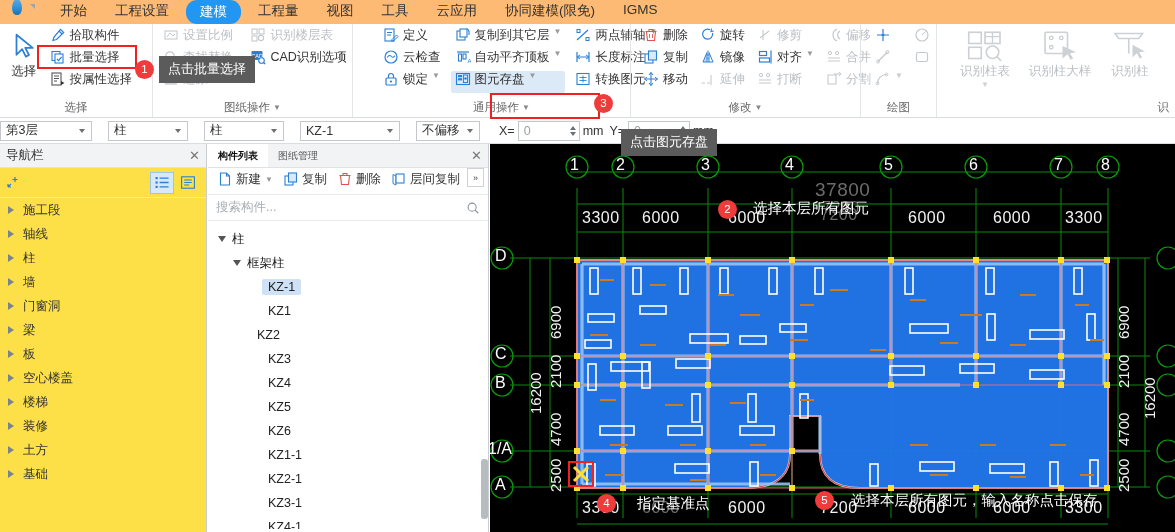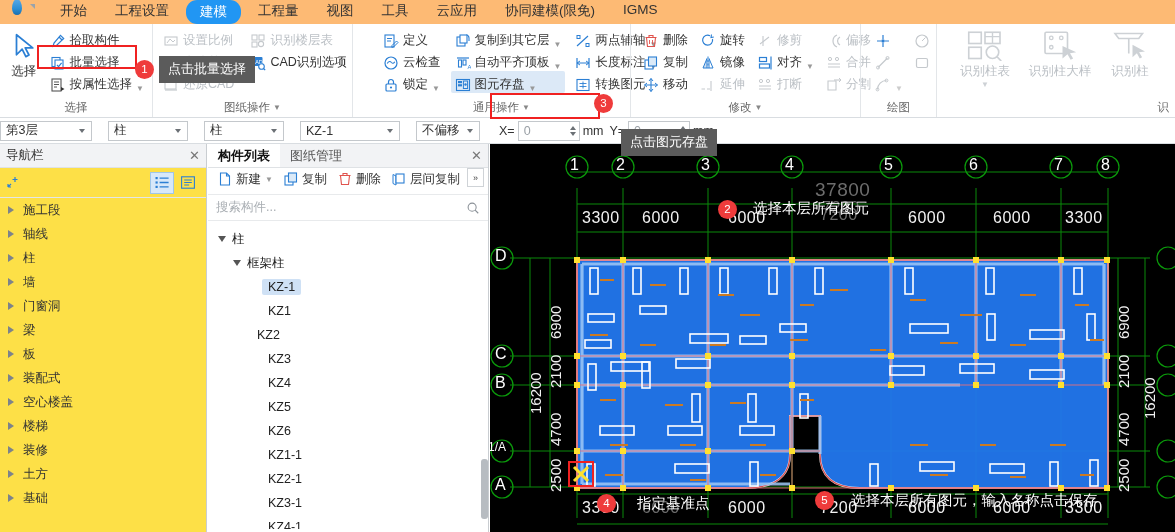--- a/index.html
+++ b/index.html
@@ -50,21 +50,21 @@
   }
   .rgroup + .rgroup { border-left: 1px solid #e3e6e9; }
   .rgroup-body { flex: 1; display: flex; align-items: flex-start; padding-top: 3px; }
   .rgroup-title {
     height: 17px; line-height: 15px; text-align: center; font-size: 11.5px;
     color: #666; white-space: nowrap;
   }
   .rgroup-title .cd { font-size: 8px; color: #888; margin-left: 3px; vertical-align: middle; }
   .rcol { display: flex; flex-direction: column; justify-content: flex-start; }
   .ritem {
-    display: flex; align-items: flex-end; height: 22px; padding: 0 4px;
+    display: flex; align-items: flex-start; height: 22px; padding: 0 4px;
     font-size: 12.5px; color: #333; white-space: nowrap; cursor: default;
   }
   .ritem.dis { color: #bcc1c6; }
   .ritem .lbl { margin-left: 4px; }
   .ritem .cd { font-size: 8px; color: #999; margin-left: 4px; }
   .ritem.dis .cd { color: #ccc; }
   .ico { width: 16px; height: 16px; flex: 0 0 16px; display: block; }
   .bigbtn {
     width: 46px; display: flex; flex-direction: column; align-items: center;
     justify-content: center; padding-top: 4px;
@@ -159,21 +159,21 @@
   
   .cmppanel {
     position: absolute; top: 144px; left: 208px; width: 281px; height: 388px;
     background: #fff; border-right: 1px solid #c9cdd1;
   }
   .cmp-tabs {
     height: 24px; background: #f2f3f5; border-bottom: 1px solid #dfe2e5;
     display: flex; align-items: stretch;
   }
   .cmp-tab {
-    font-size: 13px; color: #555; padding: 0 10px; display: flex;
+    font-size: 10px; color: #555; padding: 0 10px; display: flex;
     align-items: center; cursor: default;
   }
   .cmp-tab.active { background: #fff; color: #111; font-weight: bold; }
   .cmp-toolbar {
     height: 27px; display: flex; align-items: flex-start; padding: 0 4px;
     border-bottom: 1px solid #e8eaec;
   }
   .cmp-tbtn {
     display: flex; align-items: center; font-size: 12.5px; color: #333;
     padding: 0 5px; height: 22px; cursor: default; white-space: nowrap;
@@ -709,24 +709,20 @@
           <i class="tri"></i>
           <span>门窗洞</span>
         </div>
       <div class="navitem">
           <i class="tri"></i>
           <span>梁</span>
         </div>
       <div class="navitem">
           <i class="tri"></i>
           <span>板</span>
-        </div>
-      <div class="navitem">
-          <i class="tri"></i>
-          <span>装配式</span>
         </div>
       <div class="navitem">
           <i class="tri"></i>
           <span>空心楼盖</span>
         </div>
       <div class="navitem">
           <i class="tri"></i>
           <span>楼梯</span>
         </div>
       <div class="navitem">
@@ -1065,21 +1061,21 @@
     <div class="cadtxt" style="left:211px; top:12px; font-size:16px;">3</div>
     <div class="cadtxt" style="left:295px; top:12px; font-size:16px;">4</div>
     <div class="cadtxt" style="left:394px; top:12px; font-size:16px;">5</div>
     <div class="cadtxt" style="left:479px; top:12px; font-size:16px;">6</div>
     <div class="cadtxt" style="left:564px; top:12px; font-size:16px;">7</div>
     <div class="cadtxt" style="left:611px; top:12px; font-size:16px;">8</div>
 
     <div class="cadtxt" style="left:5px;  top:103px; font-size:16px;">D</div>
     <div class="cadtxt" style="left:5px;  top:201px; font-size:16px;">C</div>
     <div class="cadtxt" style="left:5px;  top:230px; font-size:16px;">B</div>
-    <div class="cadtxt" style="left:-2px; top:296px; font-size:12px;">1/A</div>
+    <div class="cadtxt" style="left:-2px; top:296px; font-size:16px;">1/A</div>
     <div class="cadtxt" style="left:5px;  top:332px; font-size:16px;">A</div>
 
     <div class="cadtxt dim" style="left:92px;  top:65px;">3300</div>
     <div class="cadtxt dim" style="left:152px; top:65px;">6000</div>
     <div class="cadtxt dim" style="left:238px; top:65px;">6000</div>
     <div class="cadtxt dim dimgray" style="left:330px; top:62px;">7200</div>
     <div class="cadtxt dim" style="left:418px; top:65px;">6000</div>
     <div class="cadtxt dim" style="left:503px; top:65px;">6000</div>
     <div class="cadtxt dim" style="left:575px; top:65px;">3300</div>
     <div class="cadtxt dim dimgray" style="left:325px; top:35px; font-size:19px;">37800</div>

